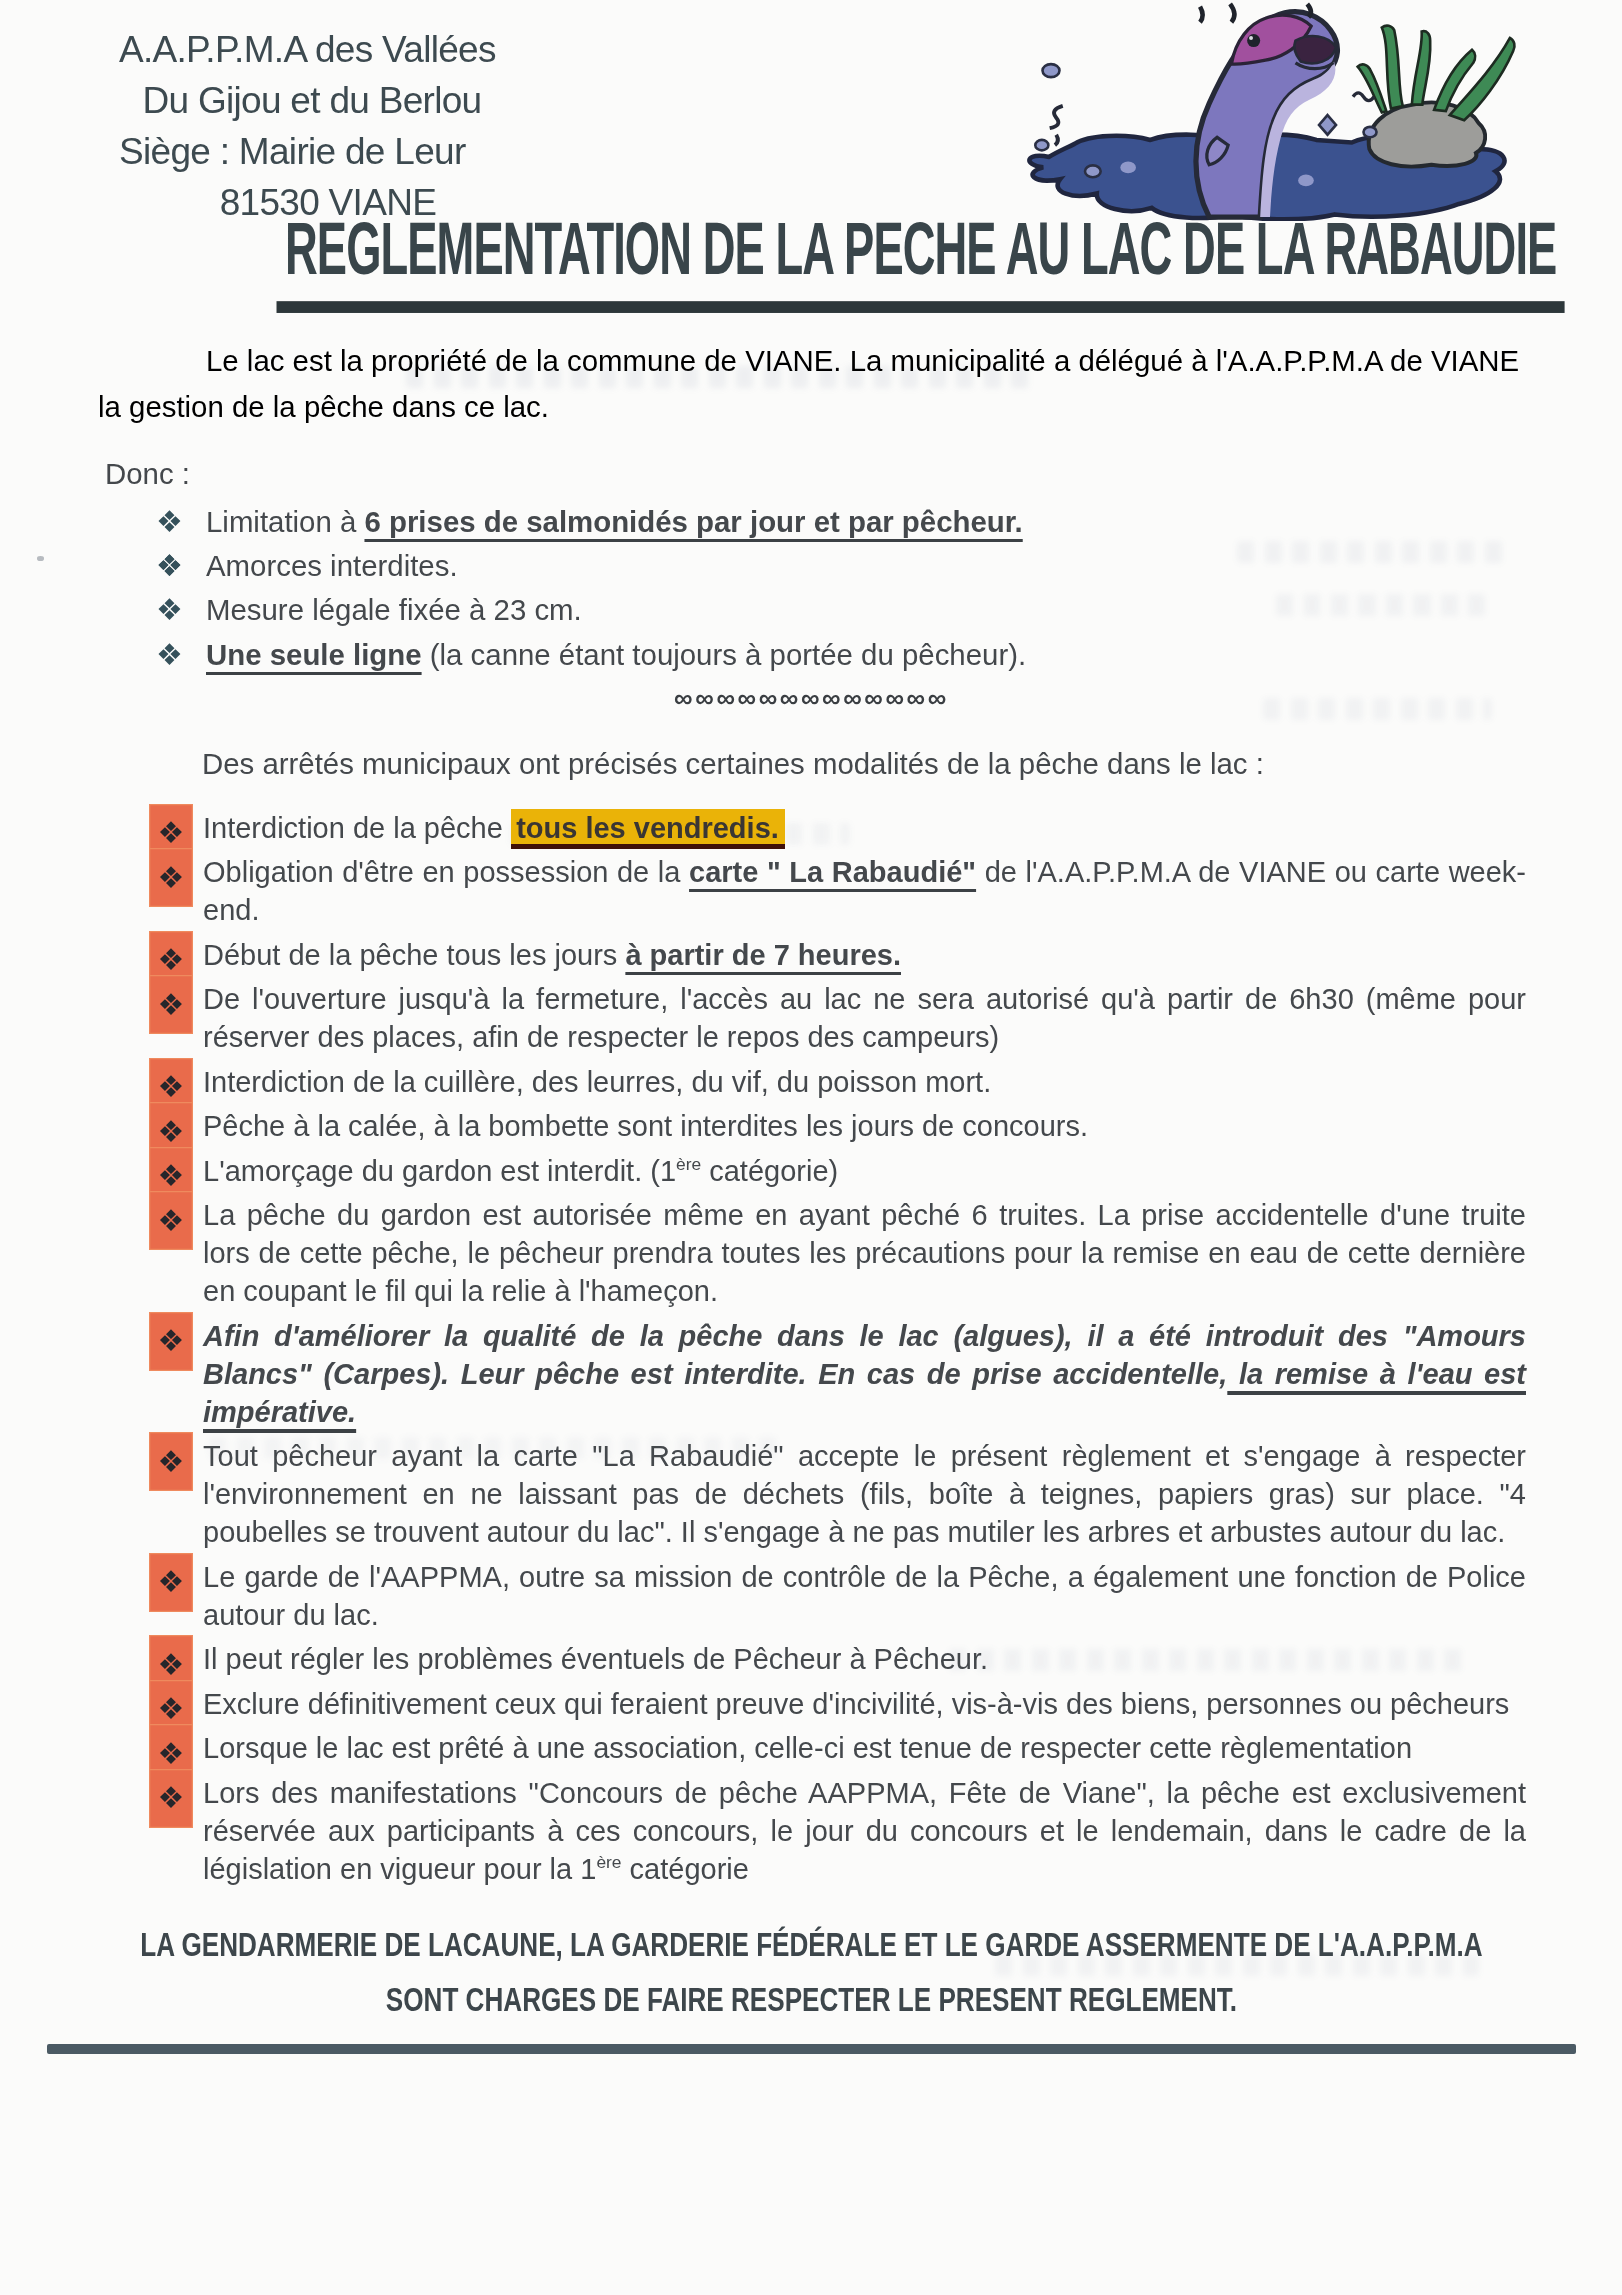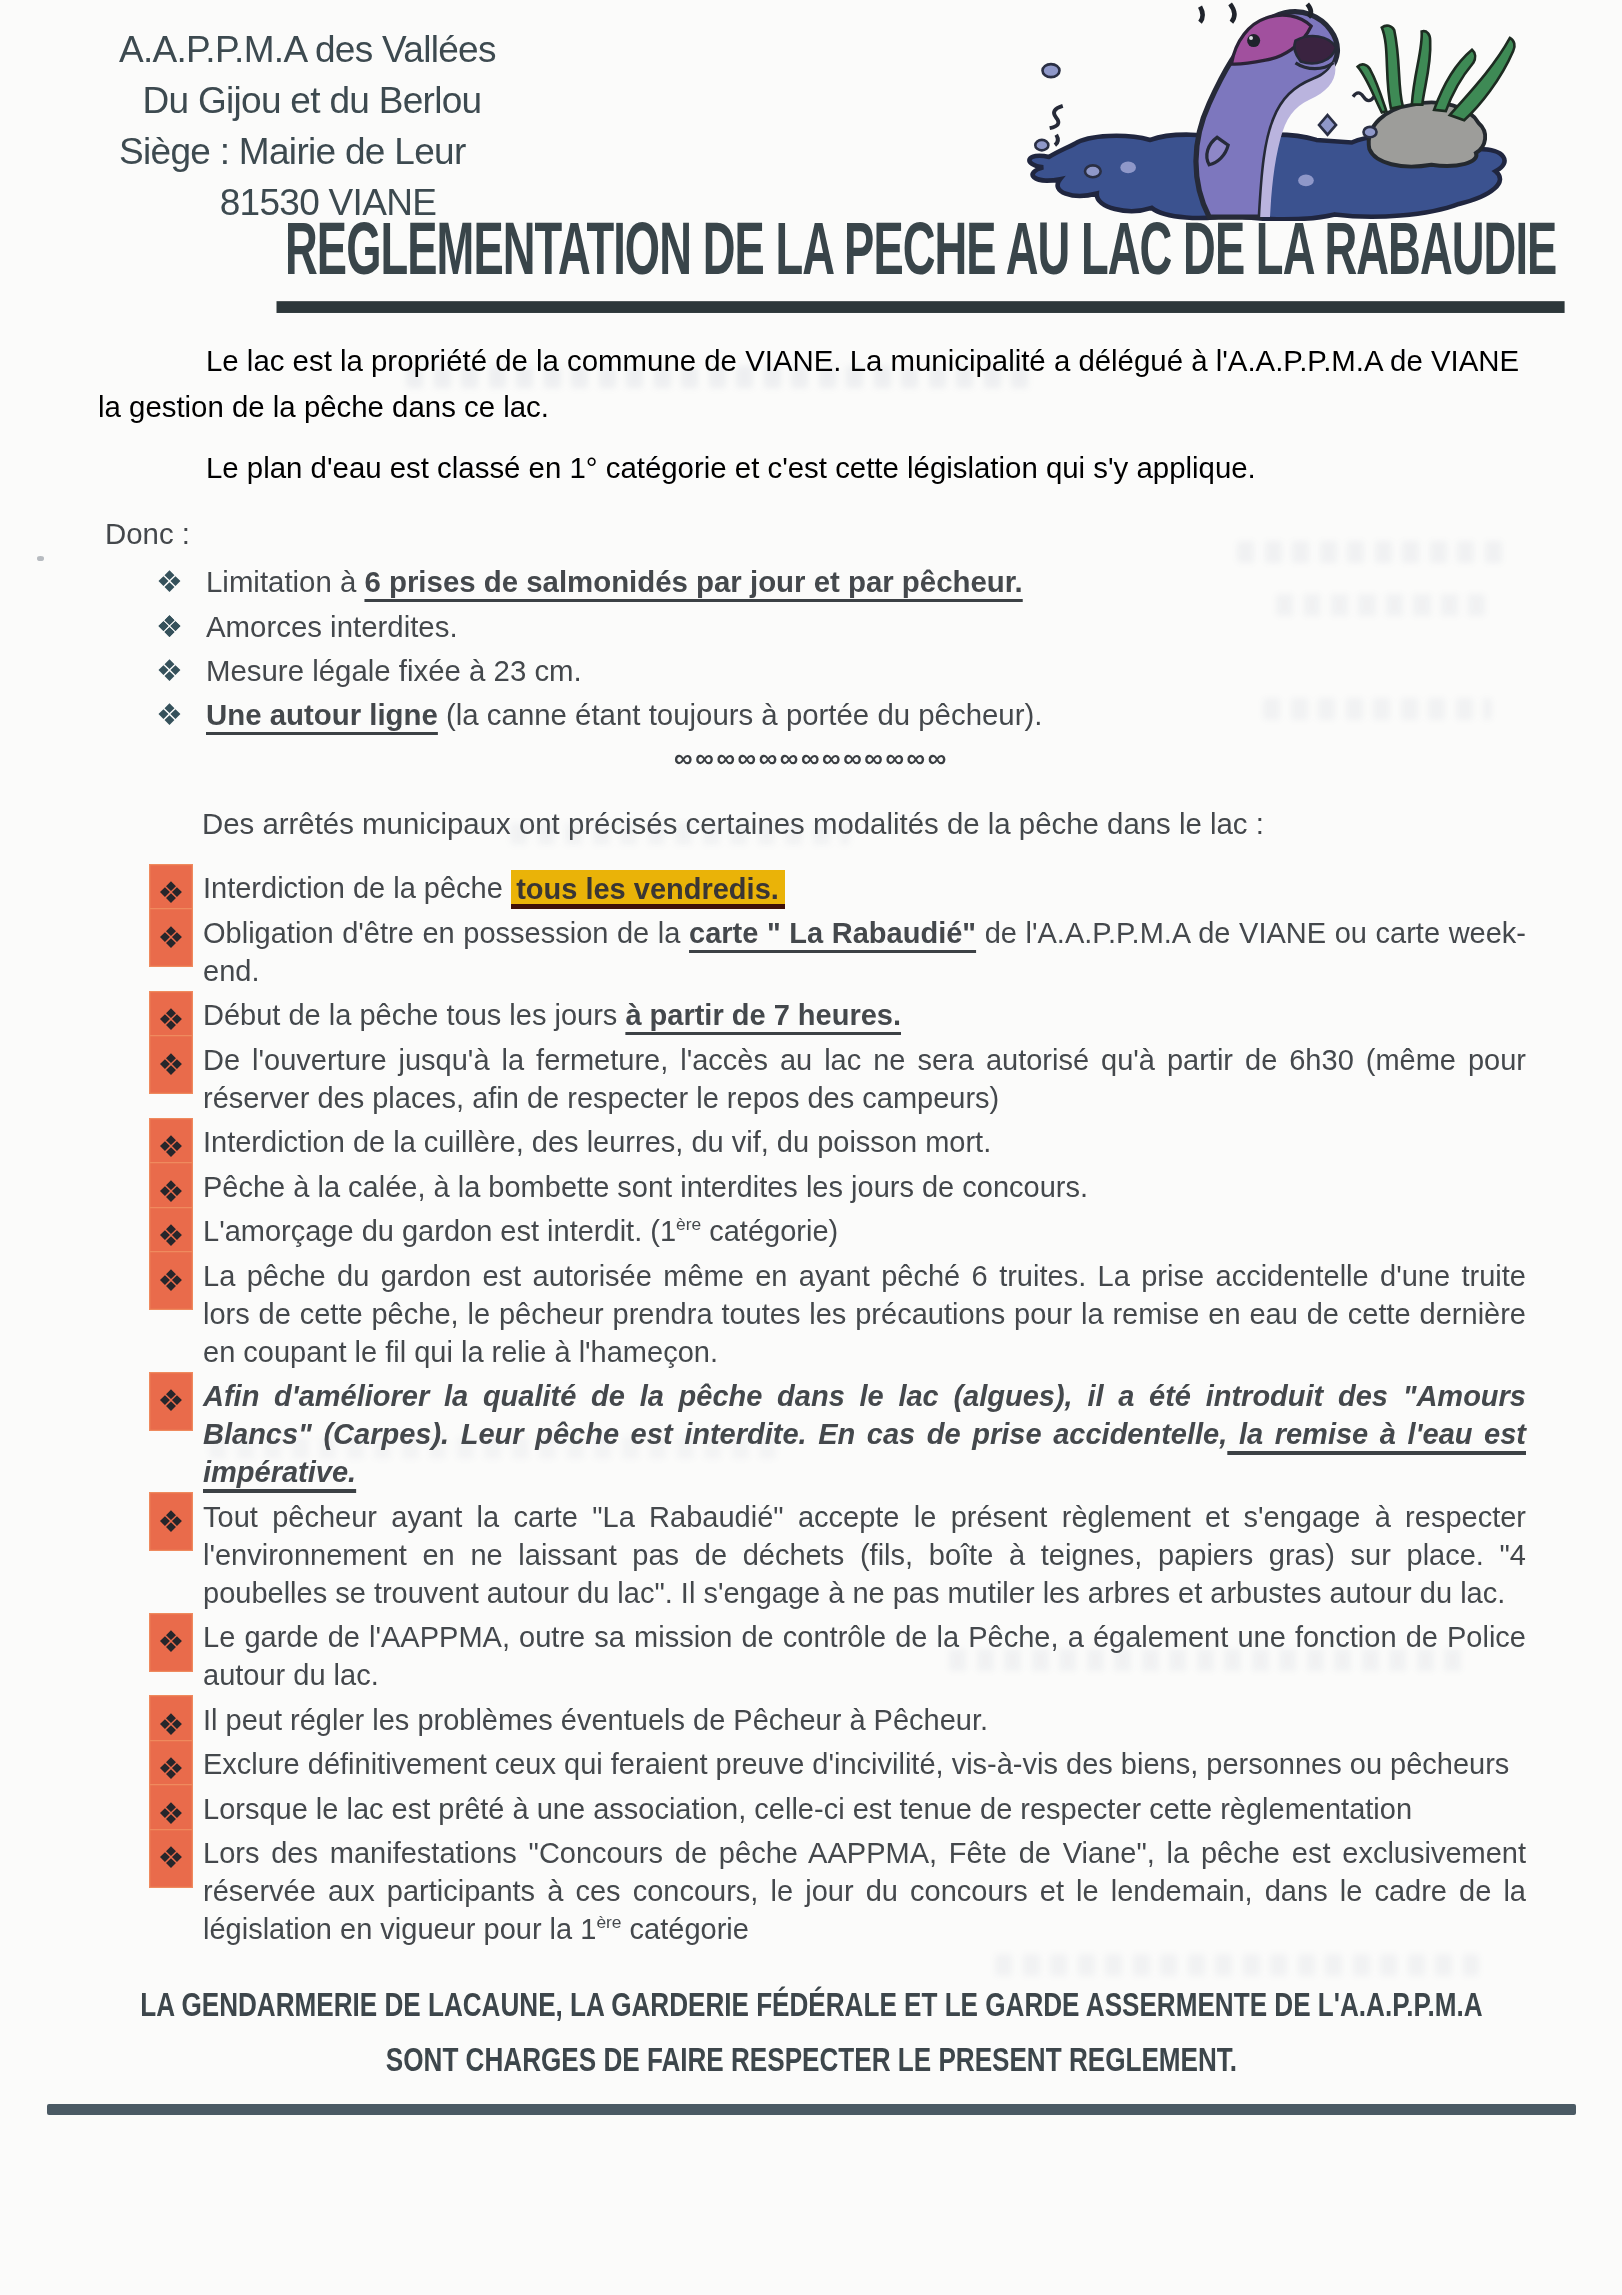--- a/index.html
+++ b/index.html
@@ -140,21 +140,20 @@
 <div class="speck"></div>
 
 <div class="content">
 
   <div class="title-wrap">
     <h1 class="doc-title" style="margin:0;">REGLEMENTATION DE LA PECHE AU LAC DE LA RABAUDIE</h1>
   </div>
 
   <div class="intro">
     <p>Le lac est la propriété de la commune de VIANE. La municipalité a délégué à l'A.A.P.P.M.A de VIANE la gestion de la pêche dans ce lac.</p>
-    <p>Le plan d'eau est classé en 1° catégorie et c'est cette législation qui s'y applique.</p>
   </div>
 
   <div class="donc-label">Donc :</div>
 
   <div class="list1">
     <div class="li">
       <span class="bullet1">❖</span>
       <span><span>Limitation à </span><span class="bu">6 prises de salmonidés par jour et par pêcheur.</span></span>
     </div>
     <div class="li">
@@ -163,21 +162,21 @@
     <div class="li">
       <span class="bullet1">❖</span>
       <span>Amorces interdites.</span>
     </div>
     <div class="li">
       <span class="bullet1">❖</span>
       <span>Mesure légale fixée à 23 cm.</span>
     </div>
     <div class="li">
       <span class="bullet1">❖</span>
-      <span><span class="bu">Une autour ligne</span><span> (la canne étant toujours à portée du pêcheur).</span></span>
+      <span><span class="bu">Une seule ligne</span><span> (la canne étant toujours à portée du pêcheur).</span></span>
     </div>
   </div>
 
   <div class="sep">∞∞∞∞∞∞∞∞∞∞∞∞∞</div>
 
   <div class="arretes-intro">Des arrêtés municipaux ont précisés certaines  modalités de la pêche dans le lac :</div>
 
   <div class="list2">
 
     <div class="li">

